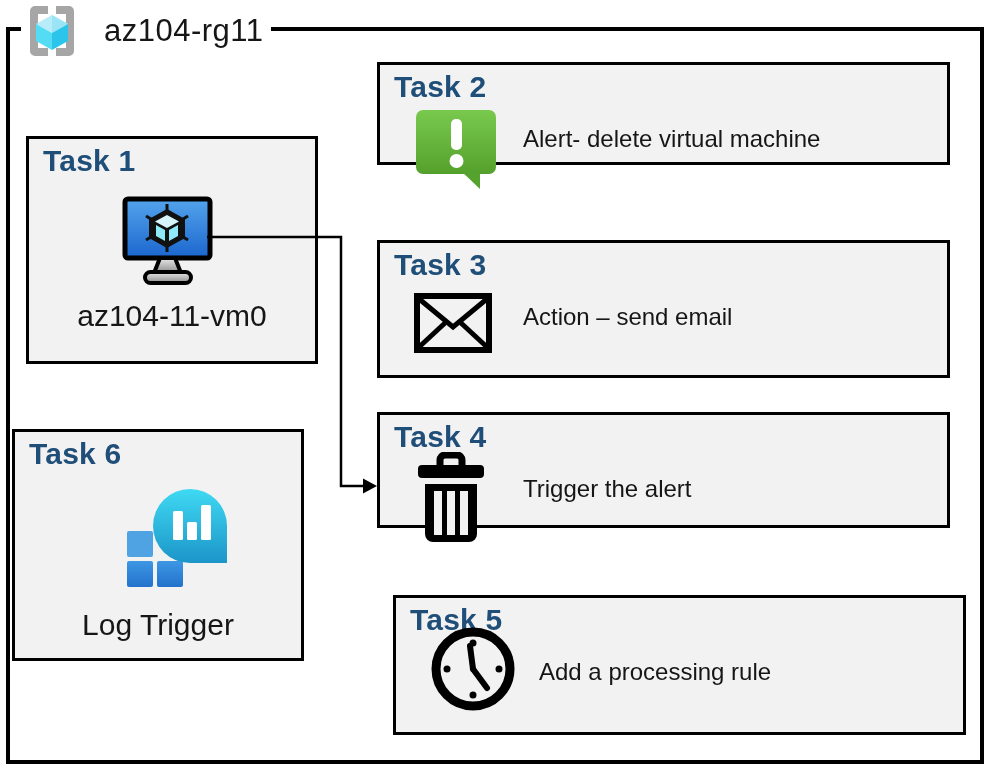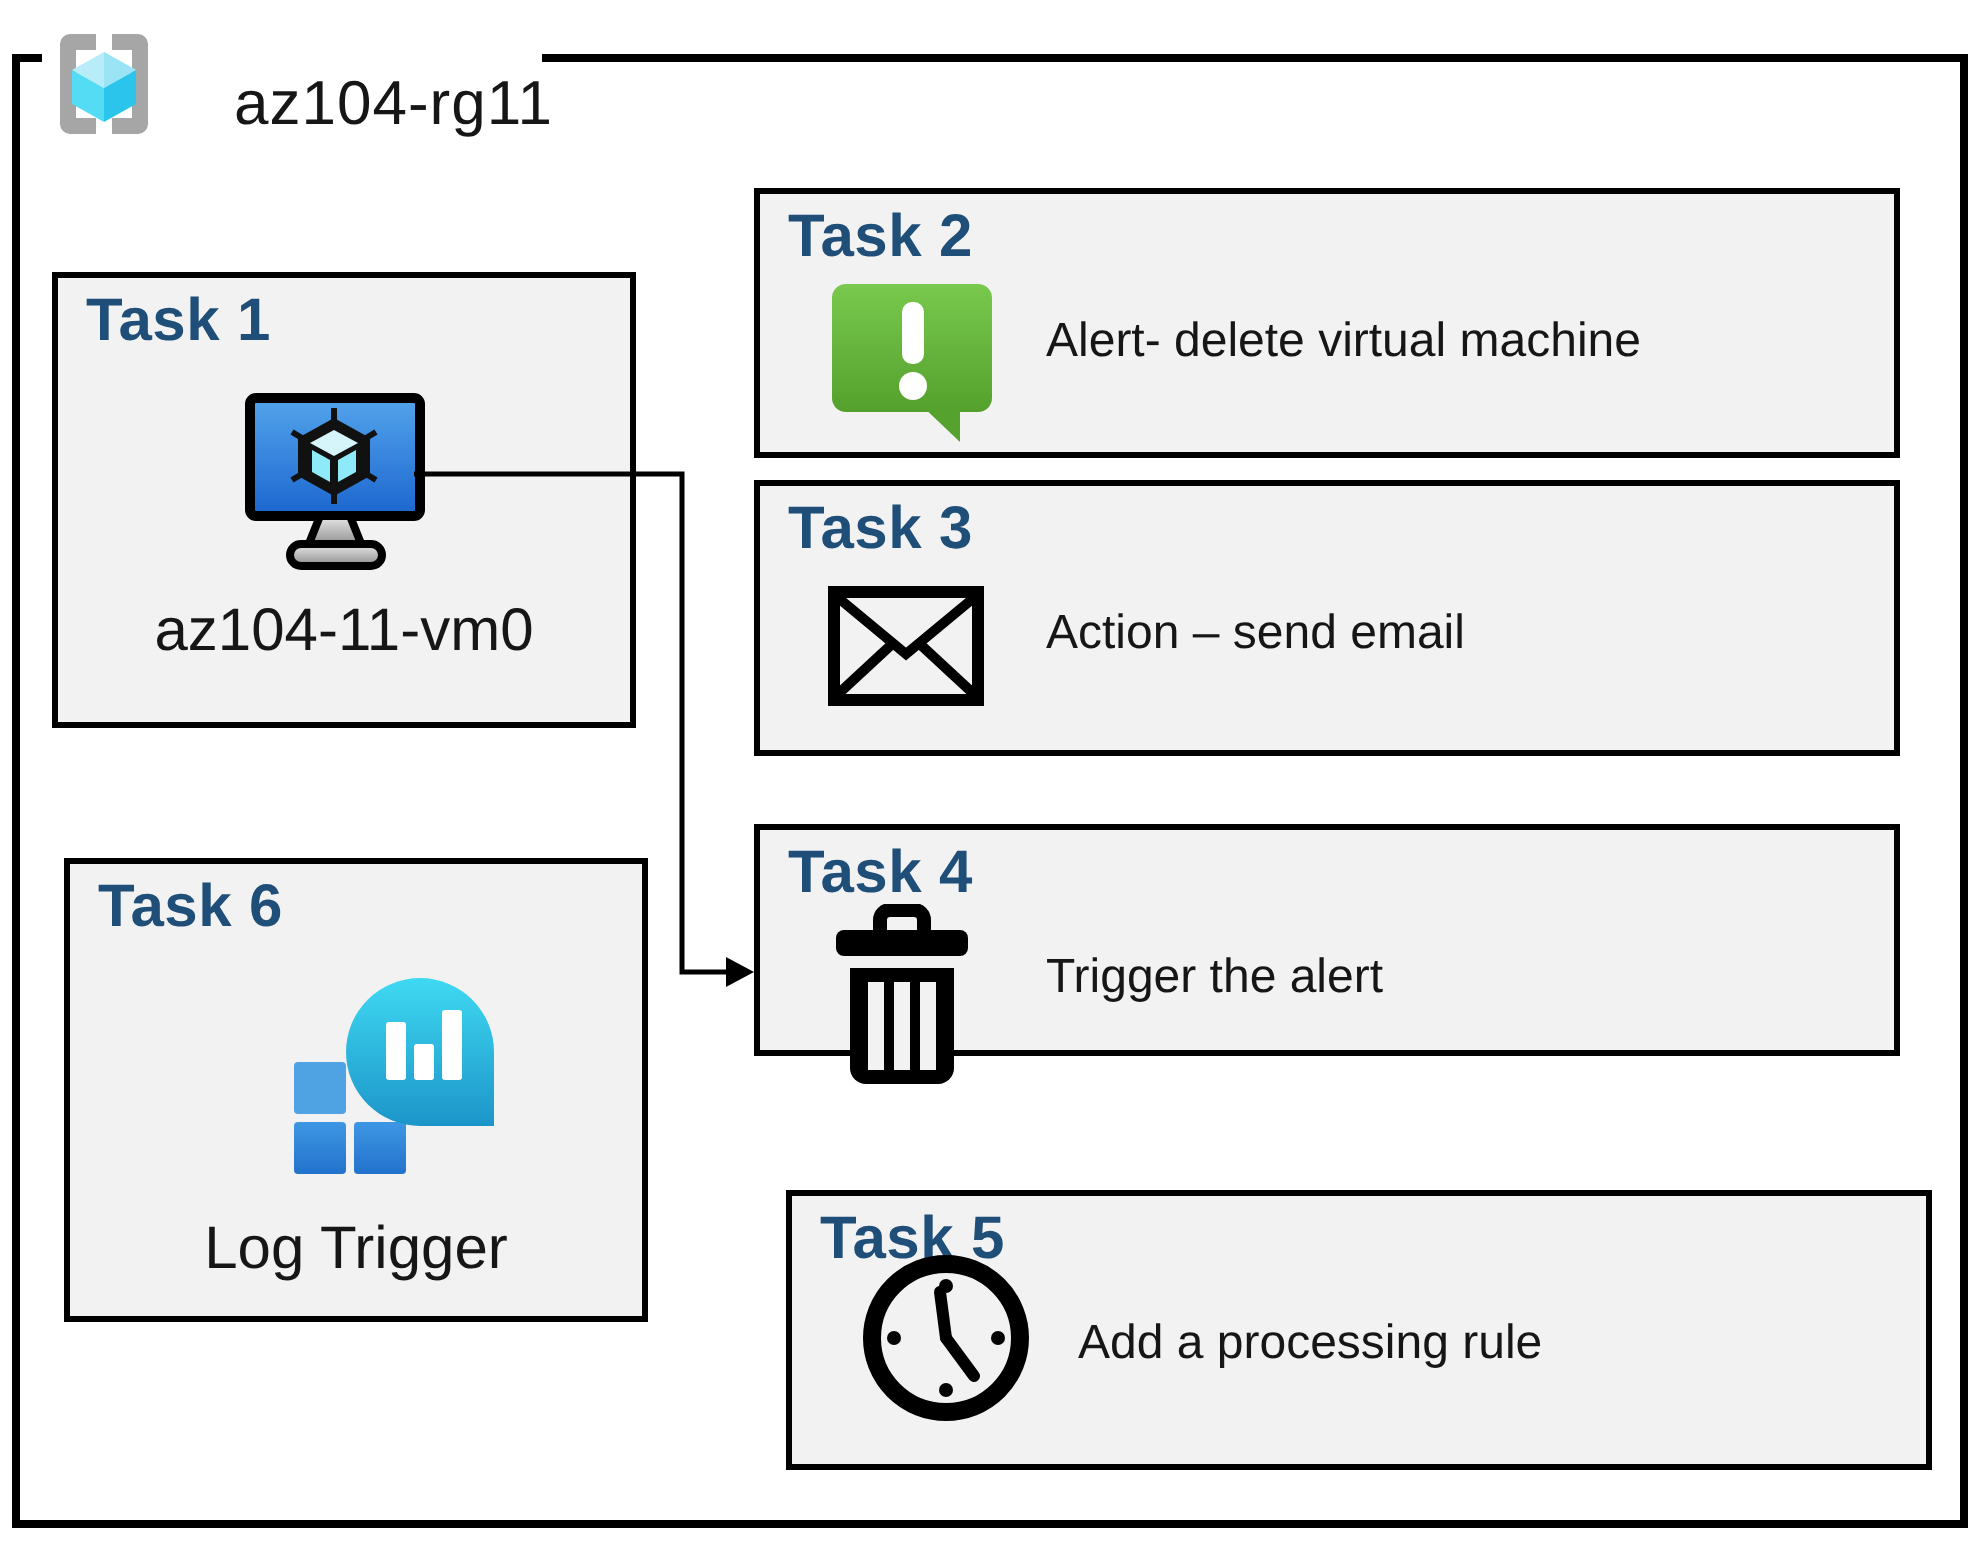--- a/index.html
+++ b/index.html
@@ -10,33 +10,33 @@
     position:relative; width:992px; height:774px; background:#ffffff;
     font-family:"Liberation Sans", sans-serif; color:#111; overflow:hidden;
   }
   .rg-border{
     position:absolute; left:6px; top:27px; width:978px; height:737px;
     border:4px solid var(--box-border); box-sizing:border-box; background:#fff;
   }
   .rg-border-gap{
     position:absolute; left:21px; top:23px; width:250px; height:13px; background:#fff;
   }
-  .rg-header{position:absolute; left:24px; top:14px; display:flex; align-items:flex-end; gap:37px;}
+  .rg-header{position:absolute; left:24px; top:3px; display:flex; align-items:center; gap:24px;}
   .rg-name{font-size:31px; color:#161616; letter-spacing:0.5px;}
   .task-box{
     position:absolute; background:var(--box-fill); border:3px solid var(--box-border);
     box-sizing:border-box;
   }
   .task-title{
     position:absolute; left:14px; top:5px; font-size:30px; font-weight:bold;
     color:var(--task-title); letter-spacing:0.2px;
   }
   .task1{left:26px; top:136px; width:292px; height:228px;}
-  .task6{left:32px; top:429px; width:292px; height:232px;}
-  .task2{left:377px; top:62px;  width:573px; height:135px;margin-top:32px;}
+  .task6{left:12px; top:429px; width:292px; height:232px;}
+  .task2{left:377px; top:62px;  width:573px; height:103px;}
   .task3{left:377px; top:240px; width:573px; height:138px;text-align:center;}
   .task4{left:377px; top:412px; width:573px; height:116px;}
   .task5{left:393px; top:595px; width:573px; height:140px;}
   .icon{position:absolute;}
   .vm-icon{left:93px; top:57px;}
   .log-icon{left:111px; top:53px;}
   .alert-icon{left:34px; top:43px;}
   .mail-icon{left:34px; top:50px;}
   .trash-icon{left:37px; top:37px;}
   .clock-icon{left:34px; top:28px;}

